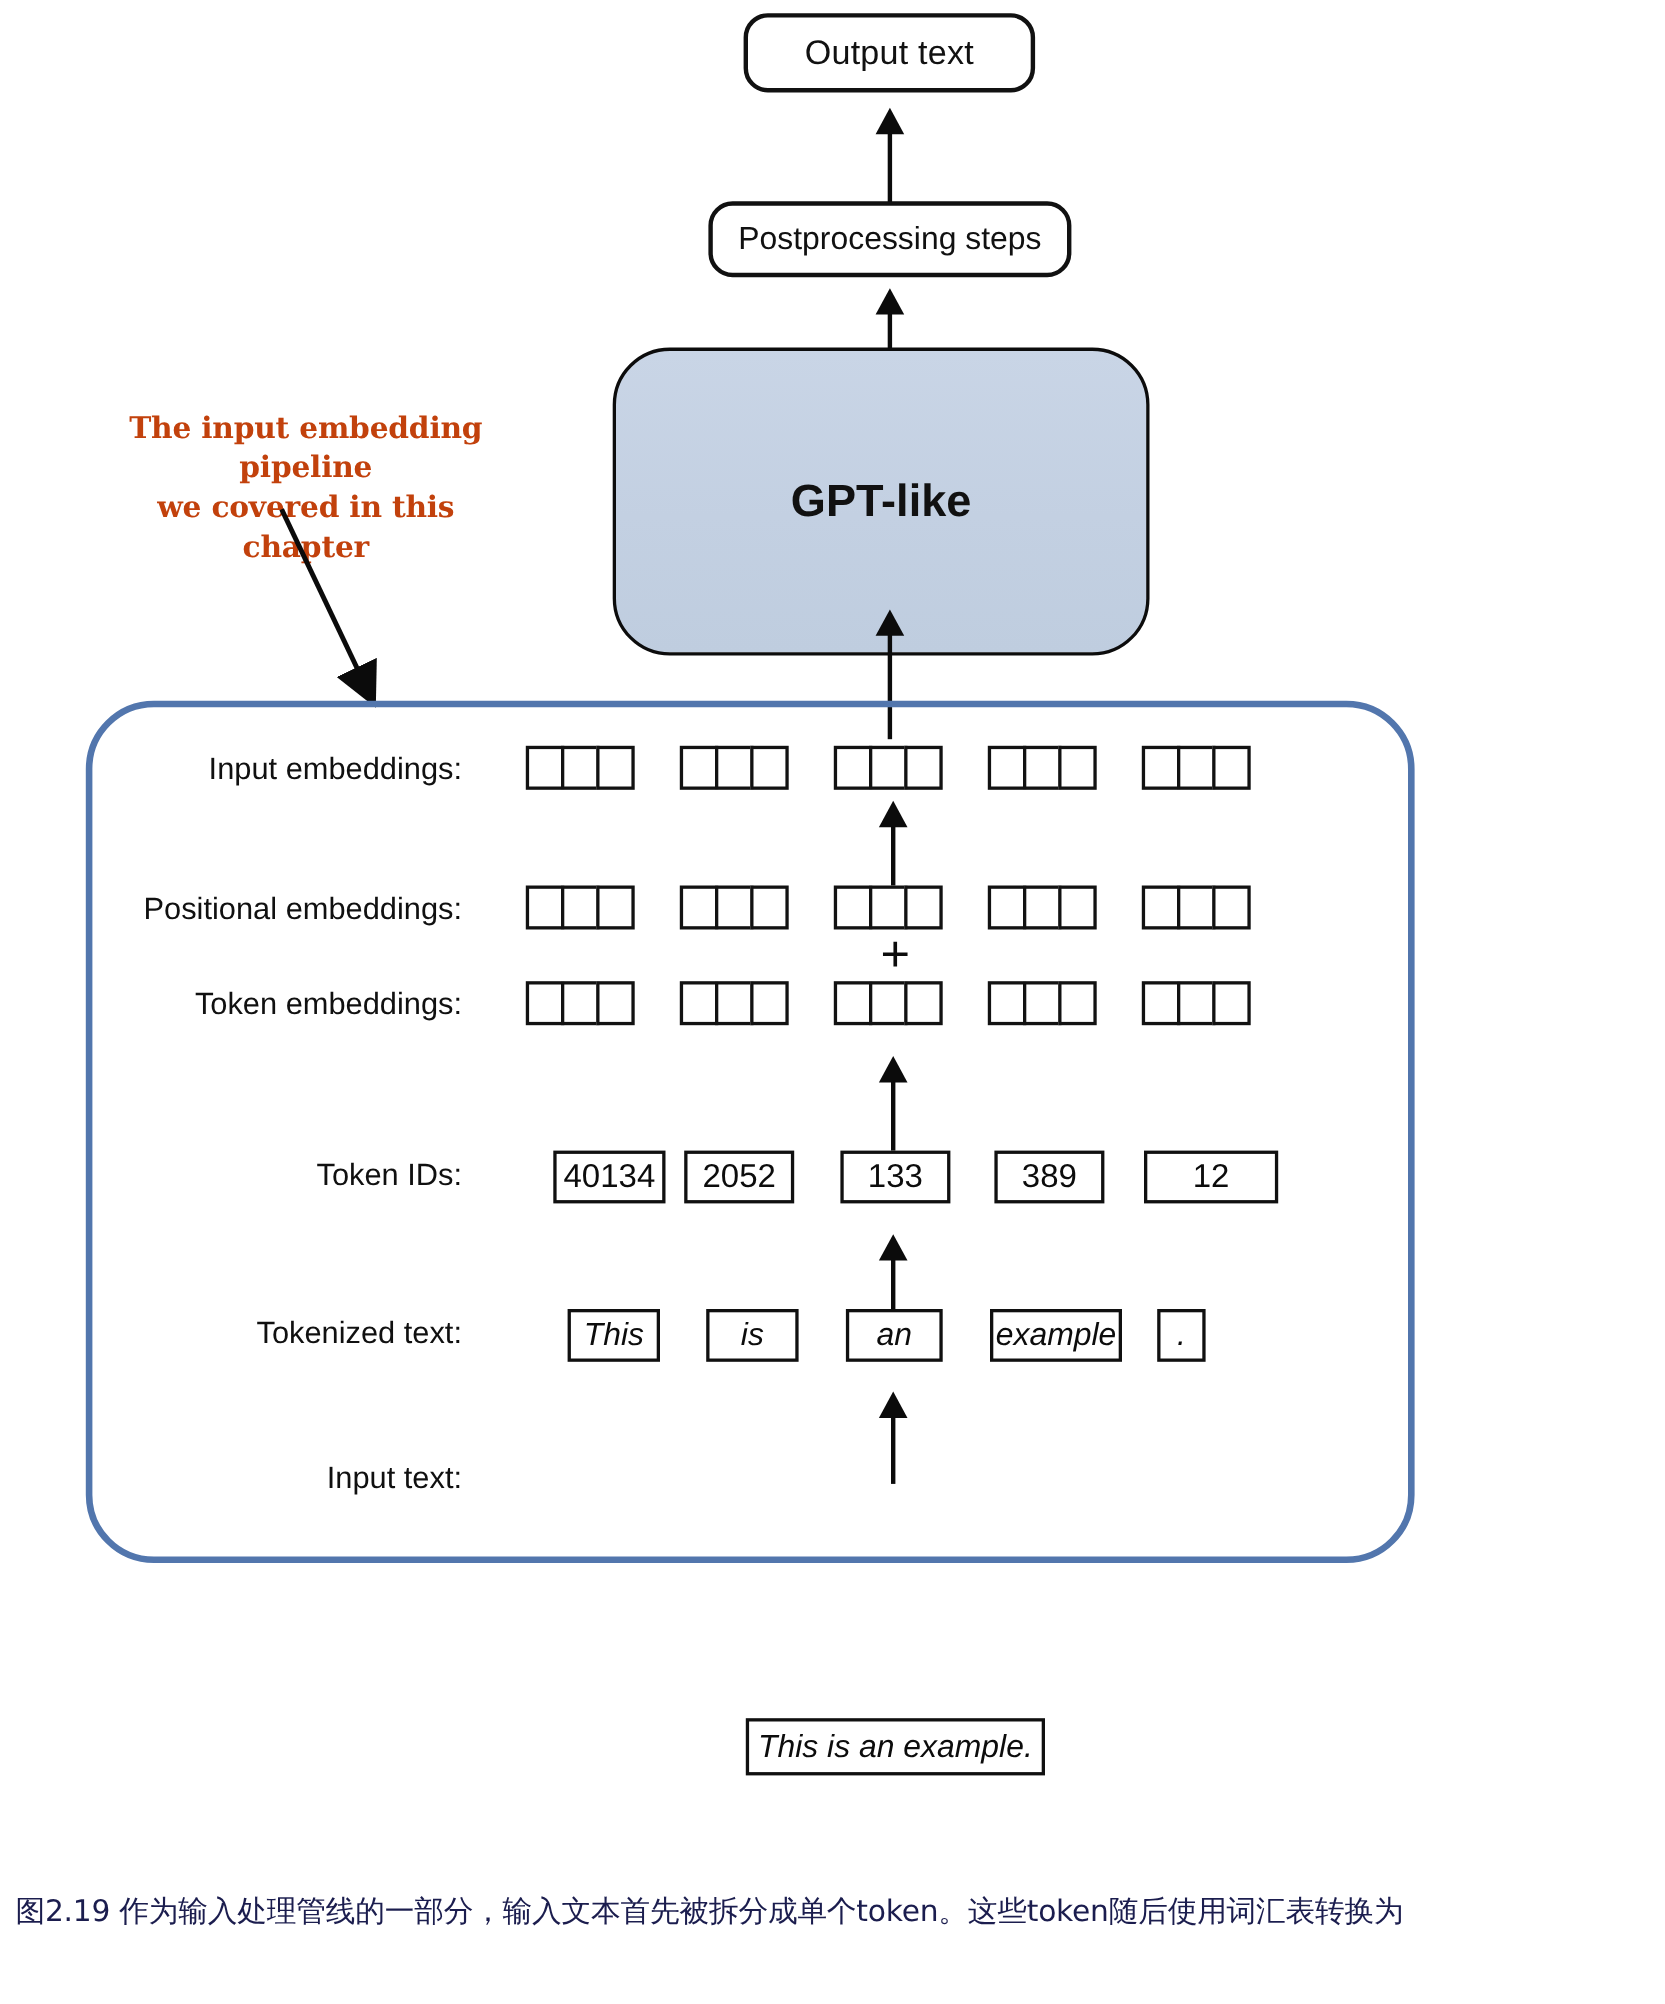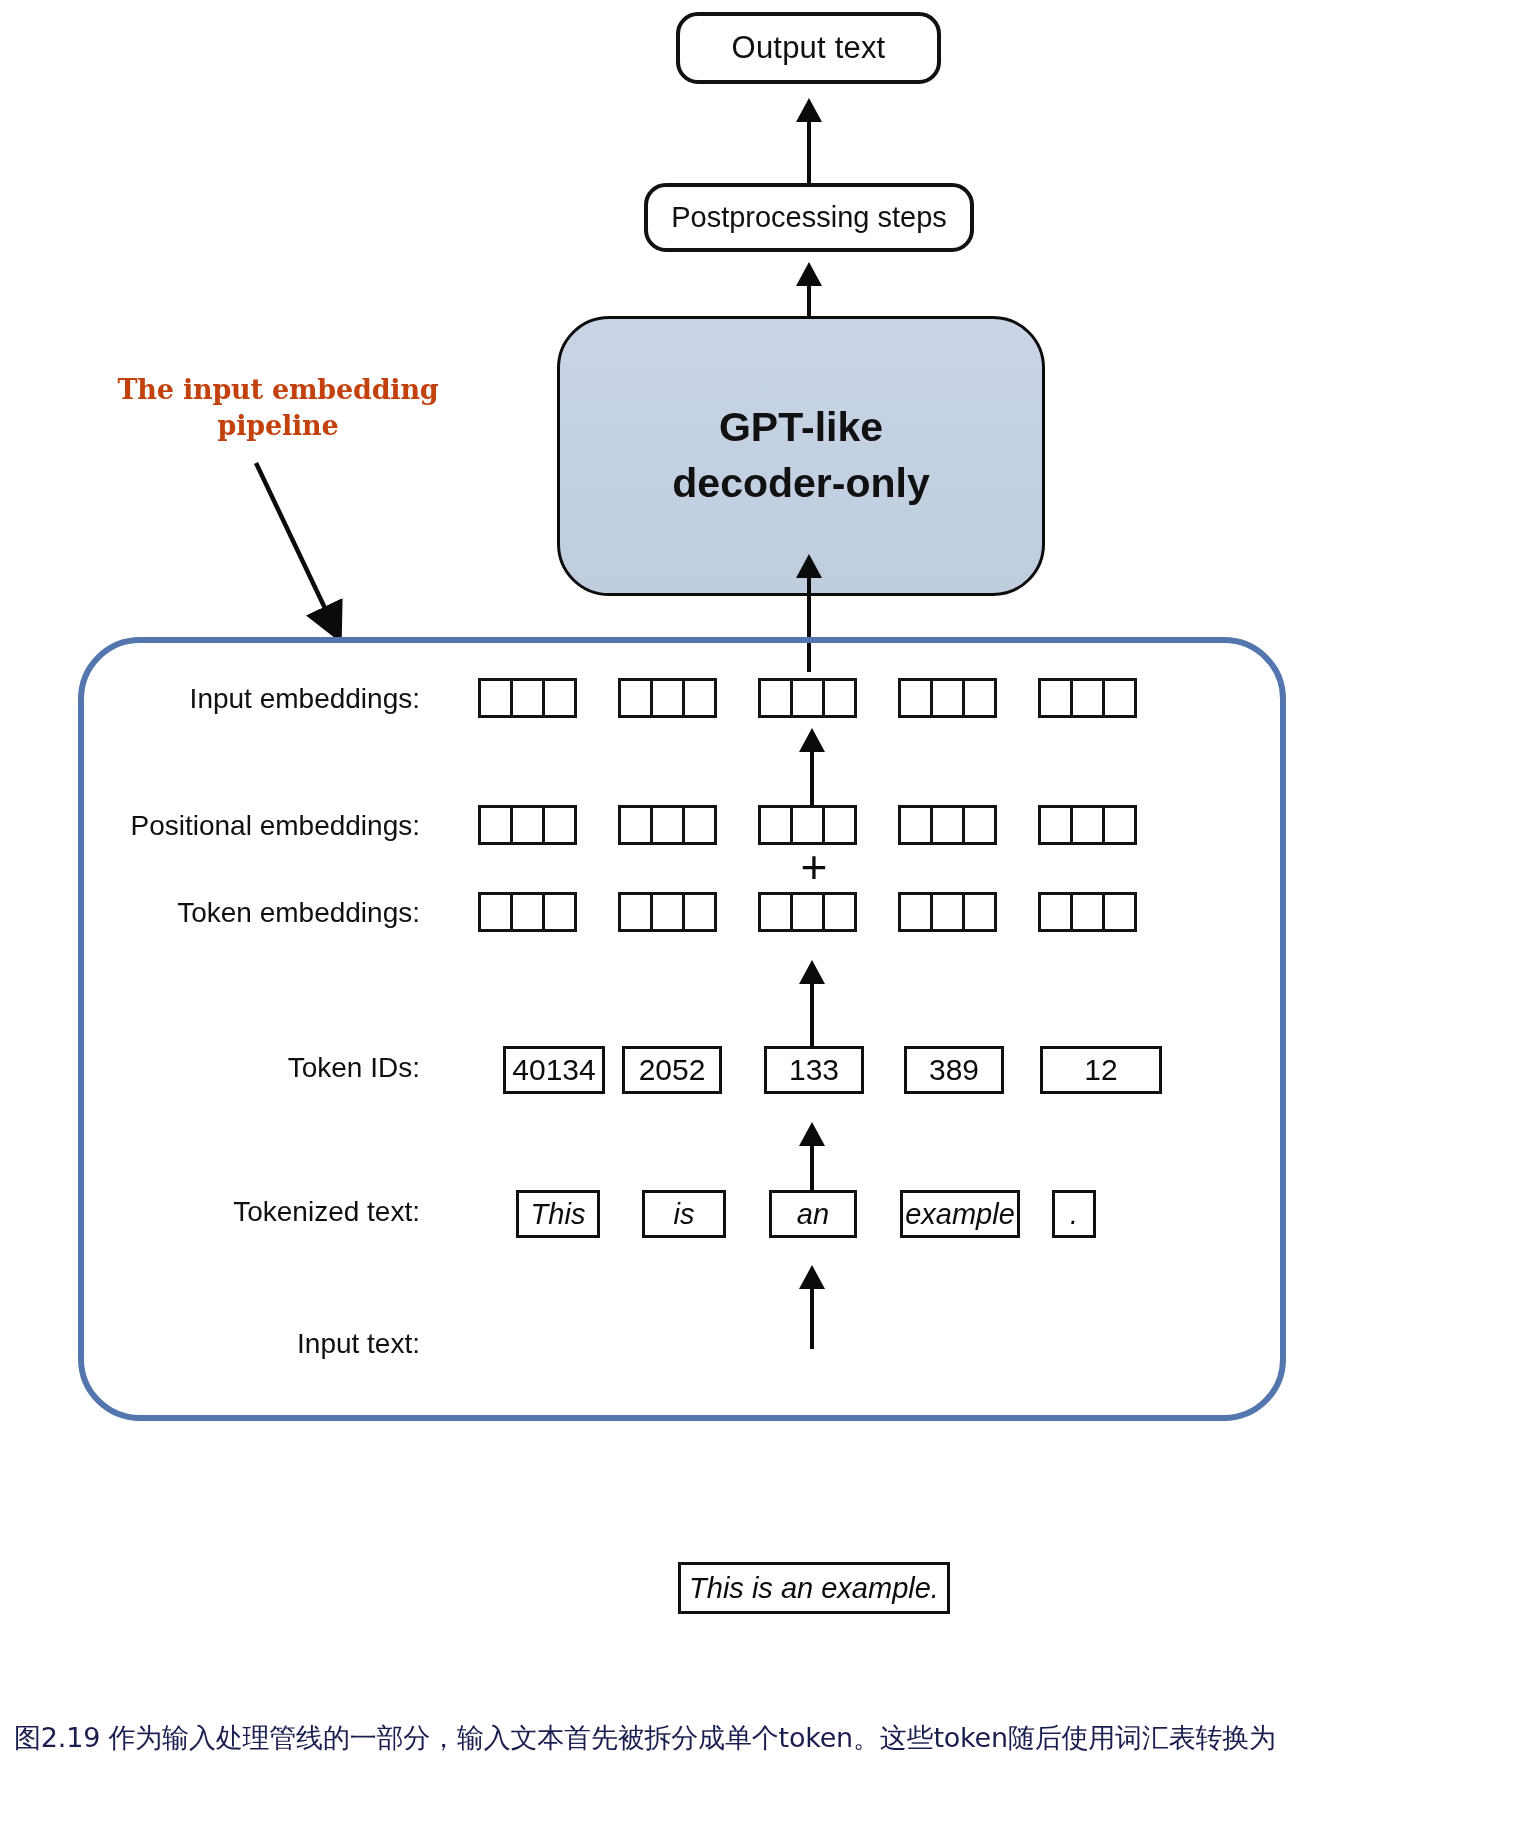--- a/index.html
+++ b/index.html
@@ -190,30 +190,30 @@
   <span>Postprocessing steps</span>
 </div>
 
 <div class="arrow" style="left:809px; top:262px;">
   <div class="shaft" style="top:22px; width:4px; height:56px;"></div>
   <div class="head"></div>
 </div>
 
 <div class="pill" id="gpt-box">
   <span class="ln">GPT-like</span>
-  <span class="ln">decoder-only</span>
 </div>
 
 <div class="arrow" style="left:809px; top:554px;">
   <div class="shaft" style="top:22px; width:4px; height:96px;"></div>
   <div class="head"></div>
 </div>
 
 <div id="annotation">
   <div>The input embedding pipeline</div>
+  <div>we covered in this chapter</div>
 </div>
 
 <svg id="annotation-arrow" width="140" height="190">
   <defs>
     <marker id="ahead" markerWidth="9" markerHeight="9" refX="4" refY="4.5" orient="auto">
       <path d="M0,0 L9,4.5 L0,9 Z" fill="#0b0b0b"></path>
     </marker>
   </defs>
   <line x1="16" y1="8" x2="92" y2="168" stroke="#0b0b0b" stroke-width="4.5" marker-end="url(#ahead)"></line>
 </svg>

